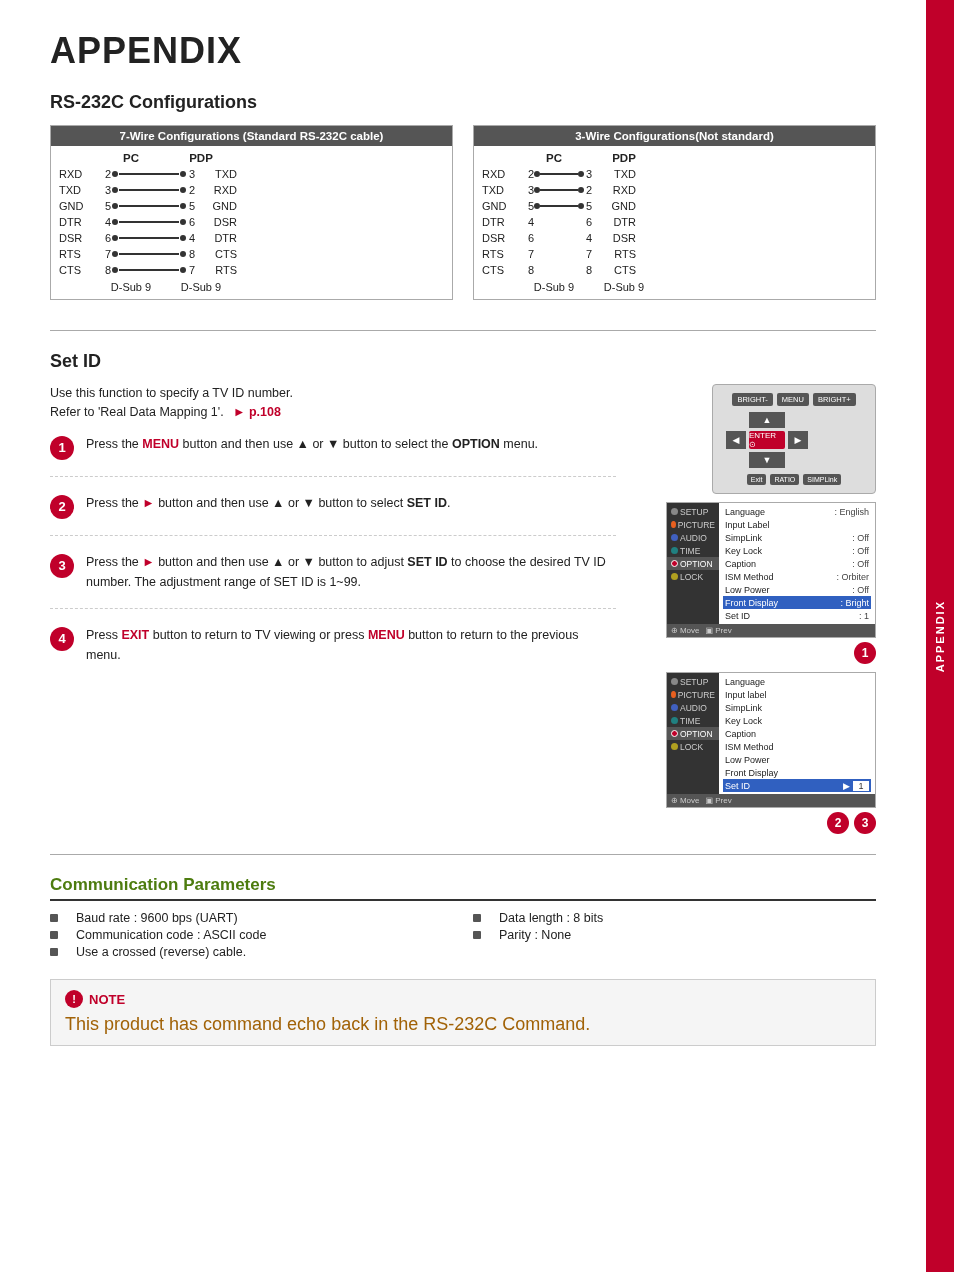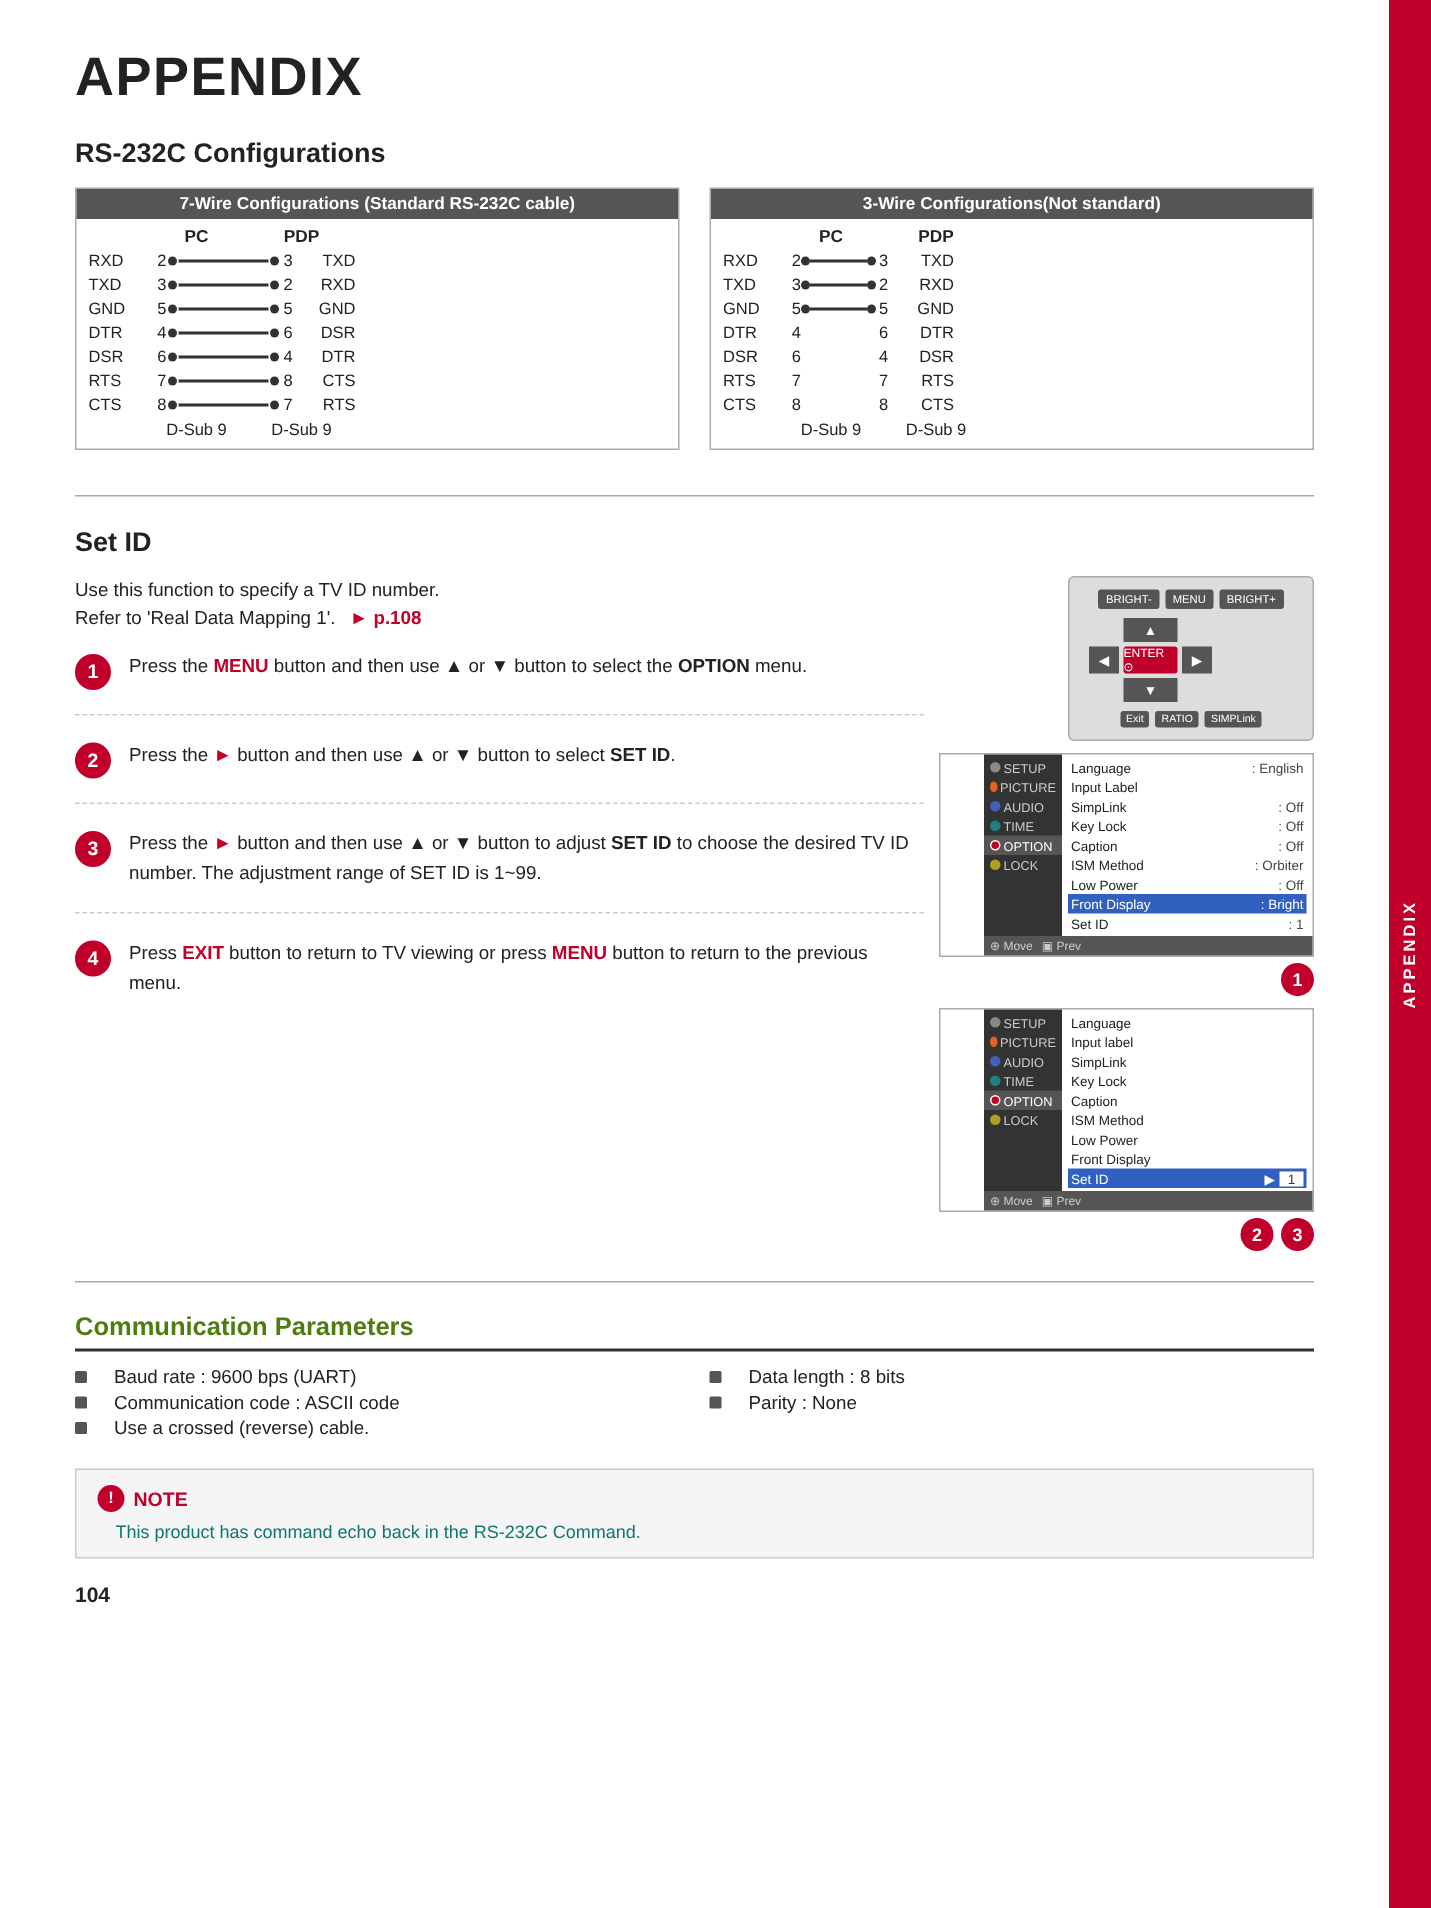--- a/index.html
+++ b/index.html
@@ -199,23 +199,22 @@
       background: #c0002a;
       color: #fff;
       font-size: 11px;
       font-weight: bold;
       display: flex;
       align-items: center;
       justify-content: center;
     }
 
     .note-text {
-      font-size: 12px;
-      color: #0f766e;
-      margin-left: 12px;
+      font-size: 18px;
+      color: #a16207;
     }
 
     
     .page-number {
       font-size: 14px;
       font-weight: bold;
       margin-top: 10px;
     }
 
     
@@ -274,23 +273,22 @@
       font-size: 11px;
     }
 
     .wt3-left-label { width: 32px; }
     .wt3-conn-area { width: 50px; display: flex; align-items: center; justify-content: center; }
     .wt3-right-label { width: 32px; text-align: right; }
 
     .menu-screen2 {
       border: 1px solid #aaa;
       background: #fff;
-      width: 250px;
+      width: 210px;
       font-size: 10px;
-      padding-left: 29px;
     }
 
     .badge-circle {
       width: 22px;
       height: 22px;
       border-radius: 50%;
       background: #c0002a;
       color: #fff;
       font-size: 12px;
       font-weight: bold;
@@ -743,15 +741,14 @@
   </div>
 
   <div class="note-box">
     <div class="note-header">
       <div class="note-icon">!</div>
       <span>NOTE</span>
     </div>
     <div class="note-text">This product has command echo back in the RS-232C Command.</div>
   </div>
 
-  <div class="page-number" style="margin-top:16px;">104</div>
 
 </div>
 
 </body></html>

